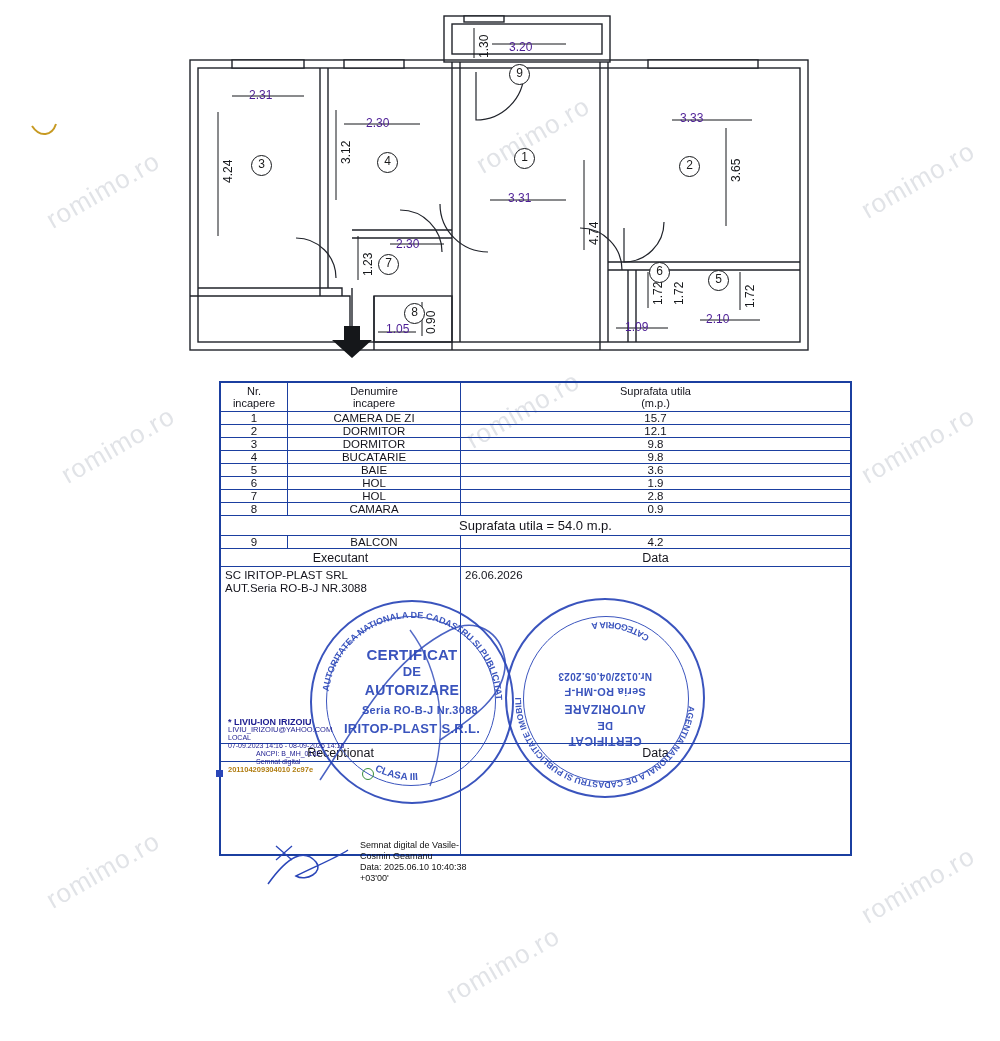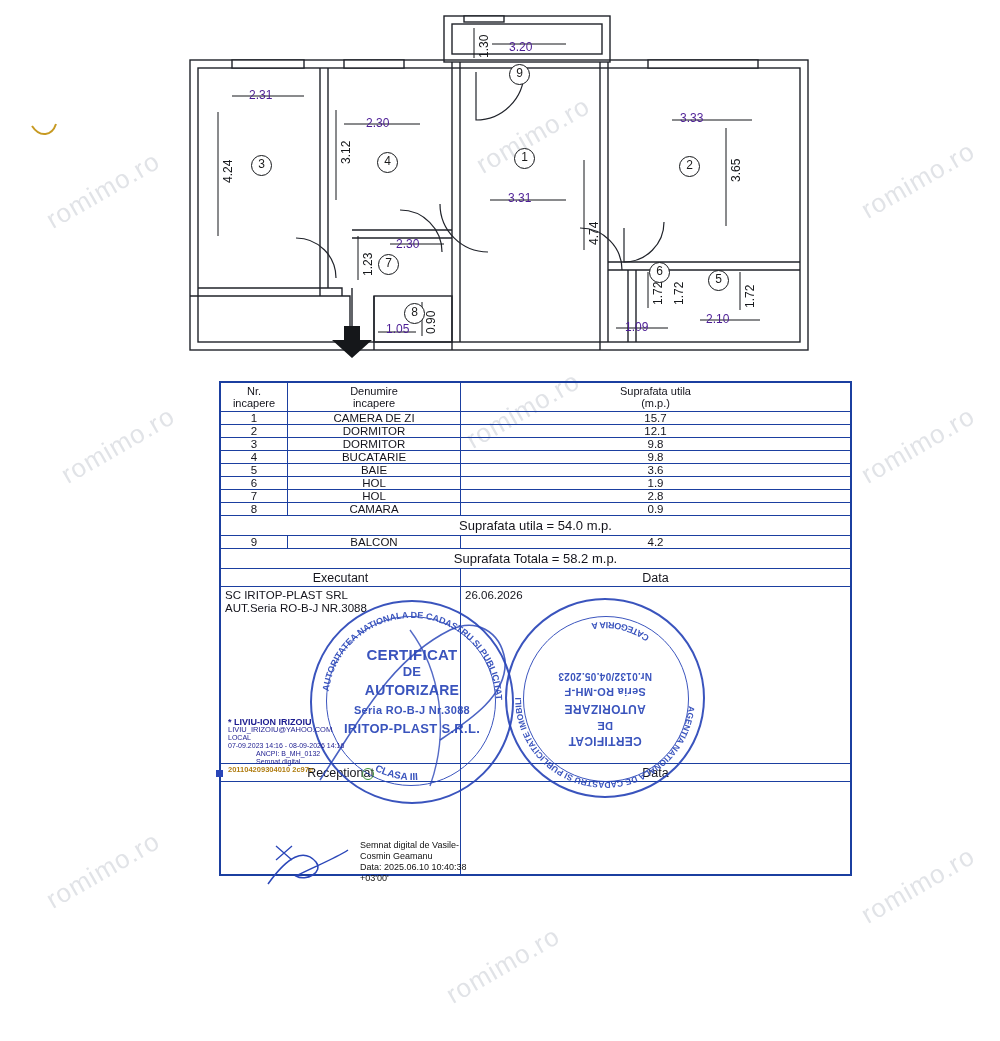--- a/index.html
+++ b/index.html
@@ -212,23 +212,20 @@
   </tr>
 
   <tr class="sum">
     <td colspan="3">Suprafata utila  = 54.0 m.p.</td>
   </tr>
   <tr class="rowh">
     <td class="c">9</td>
     <td class="c">BALCON</td>
     <td class="c">4.2</td>
   </tr>
-  <tr class="sum">
-    <td colspan="3">Suprafata Totala   = 58.2 m.p.</td>
-  </tr>
 
   <tr class="sec">
     <td colspan="2">Executant</td>
     <td>Data</td>
   </tr>
   <tr>
     <td colspan="2" class="exec tallbox">
       <div>SC IRITOP-PLAST SRL</div>
       <div>AUT.Seria RO-B-J NR.3088</div>
     </td>
@@ -260,21 +257,21 @@
       <text font-size="9" fill="#2a46b8" font-family="Liberation Sans, sans-serif" font-weight="bold">
         <textPath href="#arcTop1" startOffset="4%">AUTORITATEA NATIONALA DE CADASTRU SI PUBLICITATE IMOBILIARA</textPath>
       </text>
       <text font-size="10" fill="#2a46b8" font-family="Liberation Sans, sans-serif" font-weight="bold">
         <textPath href="#arcBot1" startOffset="34%">CLASA III</textPath>
       </text>
     </svg>
     <div class="stamp-txt" style="top:44px;font-size:15px;">CERTIFICAT</div>
     <div class="stamp-txt" style="top:62px;font-size:13px;">DE</div>
     <div class="stamp-txt" style="top:80px;font-size:14px;">AUTORIZARE</div>
-    <div class="stamp-txt" style="top:102px;font-size:11px;">Seria RO-B-J Nr.3088</div>
+    <div class="stamp-txt" style="top:102px;font-size:11px;padding-left:8px;">Seria RO-B-J Nr.3088</div>
     <div class="stamp-txt" style="top:119px;font-size:13px;text-align:center;">IRITOP-PLAST S.R.L.</div>
   </div>
 
   <div class="stamp" style="left:505px;top:598px;width:196px;height:196px;transform:rotate(180deg);">
     <div class="inner" style="left:14px;top:14px;width:164px;height:164px;"></div>
     <svg class="arcword" viewBox="0 0 196 196">
       <defs>
         <path id="arcTop2" d="M 14,98 A 84,84 0 0 1 182,98"></path>
         <path id="arcBot2" d="M 22,98 A 76,76 0 0 0 174,98"></path>
       </defs>

